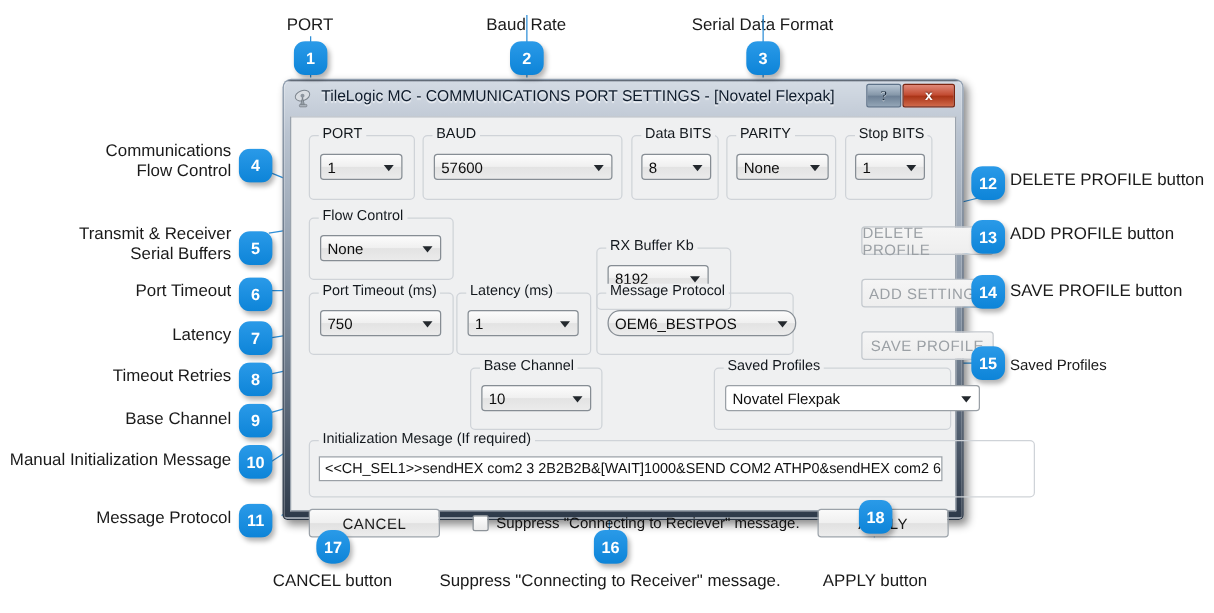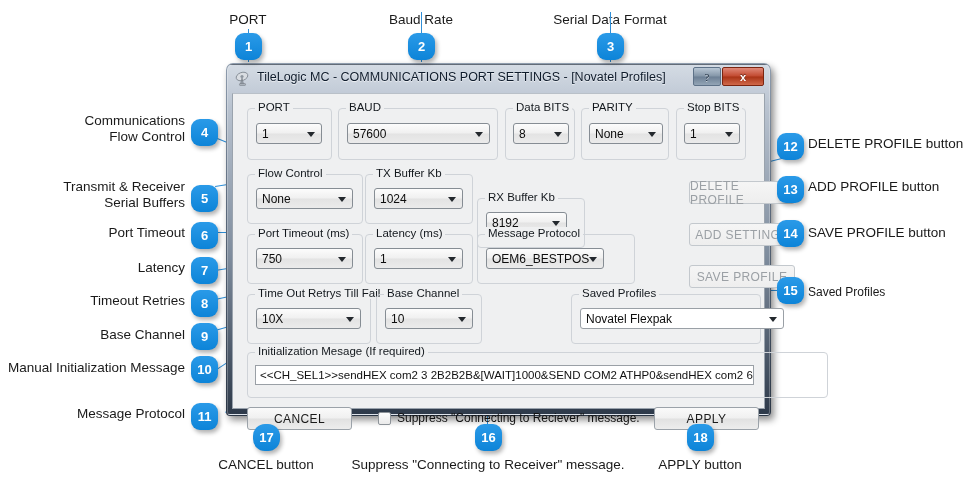--- a/index.html
+++ b/index.html
@@ -270,35 +270,35 @@
 <div class="badge" style="left:191px; top:290px;">8</div>
 <div class="badge" style="left:191px; top:323px;">9</div>
 <div class="badge" style="left:191px; top:356px;">10</div>
 <div class="badge" style="left:191px; top:403px;">11</div>
 <div class="badge" style="left:777px; top:133px;">12</div>
 <div class="badge" style="left:777px; top:176px;">13</div>
 <div class="badge" style="left:777px; top:220px;">14</div>
 <div class="badge" style="left:777px; top:277px;">15</div>
 <div class="badge" style="left:475px; top:424px;">16</div>
 <div class="badge" style="left:253px; top:424px;border-radius:12px;">17</div>
-<div class="badge" style="left:687px; top:424px;">18</div>
+<div class="badge" style="left:687px; top:400px;">18</div>
 
 <div id="win">
   <div id="win-inner">
 
     <div id="titlebar">
       <span id="title-icon">
         <svg width="17" height="17" viewBox="0 0 17 17">
           <ellipse cx="7" cy="6.5" rx="6" ry="4" fill="#d9dde2" stroke="#7c848d" stroke-width="0.8" transform="rotate(-20 7 6.5)"></ellipse>
           <circle cx="7" cy="6.5" r="1.6" fill="#8d959e"></circle>
           <path d="M7 8 L8.5 14 L5.5 14 Z" fill="#9aa2ab" stroke="#6e757d" stroke-width="0.6"></path>
           <rect x="4.5" y="13.5" width="6" height="2" rx="0.7" fill="#aab2bb" stroke="#6e757d" stroke-width="0.5"></rect>
         </svg>
       </span>
-      <span id="title-text">TileLogic MC - COMMUNICATIONS PORT SETTINGS - [Novatel Profiles]</span>
+      <span id="title-text">TileLogic MC - COMMUNICATIONS PORT SETTINGS - [Novatel Flexpak]</span>
       <div class="titlebtn" id="btn-help">?</div>
       <div class="titlebtn" id="btn-close">x</div>
     </div>
 
     <div id="client">
 
       <div class="grp" style="left:14px; top:14px; width:85px; height:52px;">
         <span class="cap">PORT</span>
         <div class="combo" style="left:8px; top:14px; width:66px;">
           <span>1</span>
@@ -339,27 +339,20 @@
       </div>
 
       <div class="grp" style="left:14px; top:80px; width:116px; height:50px;">
         <span class="cap">Flow Control</span>
         <div class="combo" style="left:8px; top:13px; width:97px;">
           <span>None</span>
           <span class="arrow"></span>
         </div>
       </div>
 
-      <div class="grp" style="left:132px; top:80px; width:108px; height:50px;">
-        <span class="cap">TX Buffer Kb</span>
-        <div class="combo" style="left:8px; top:13px; width:89px;">
-          <span>1024</span>
-          <span class="arrow"></span>
-        </div>
-      </div>
 
       <div class="grp" style="left:244px; top:80px; width:108px; height:50px;margin-top:24px;">
         <span class="cap">RX Buffer Kb</span>
         <div class="combo" style="left:8px; top:13px; width:81px;">
           <span>8192</span>
           <span class="arrow"></span>
         </div>
       </div>
 
       <div class="grp" style="left:14px; top:140px; width:116px; height:50px;">
@@ -373,33 +366,26 @@
       <div class="grp" style="left:132px; top:140px; width:108px; height:50px;">
         <span class="cap">Latency (ms)</span>
         <div class="combo" style="left:8px; top:13px; width:89px;">
           <span>1</span>
           <span class="arrow"></span>
         </div>
       </div>
 
       <div class="grp" style="left:244px; top:140px; width:158px; height:50px;">
         <span class="cap">Message Protocol</span>
-        <div class="combo" style="left:8px; top:13px; width:118px;">
+        <div class="combo" style="left:8px; top:13px; width:151px;border-radius:10px;">
           <span>OEM6_BESTPOS</span>
           <span class="arrow"></span>
         </div>
       </div>
 
-      <div class="grp" style="left:14px; top:200px; width:124px; height:50px;">
-        <span class="cap">Time Out Retrys Till Fail</span>
-        <div class="combo" style="left:8px; top:13px; width:105px;">
-          <span>10X</span>
-          <span class="arrow"></span>
-        </div>
-      </div>
 
       <div class="grp" style="left:143px; top:200px; width:106px; height:50px;">
         <span class="cap">Base Channel</span>
         <div class="combo" style="left:8px; top:13px; width:88px;">
           <span>10</span>
           <span class="arrow"></span>
         </div>
       </div>
 
       <div class="grp" style="left:338px; top:200px; width:190px; height:50px;">

